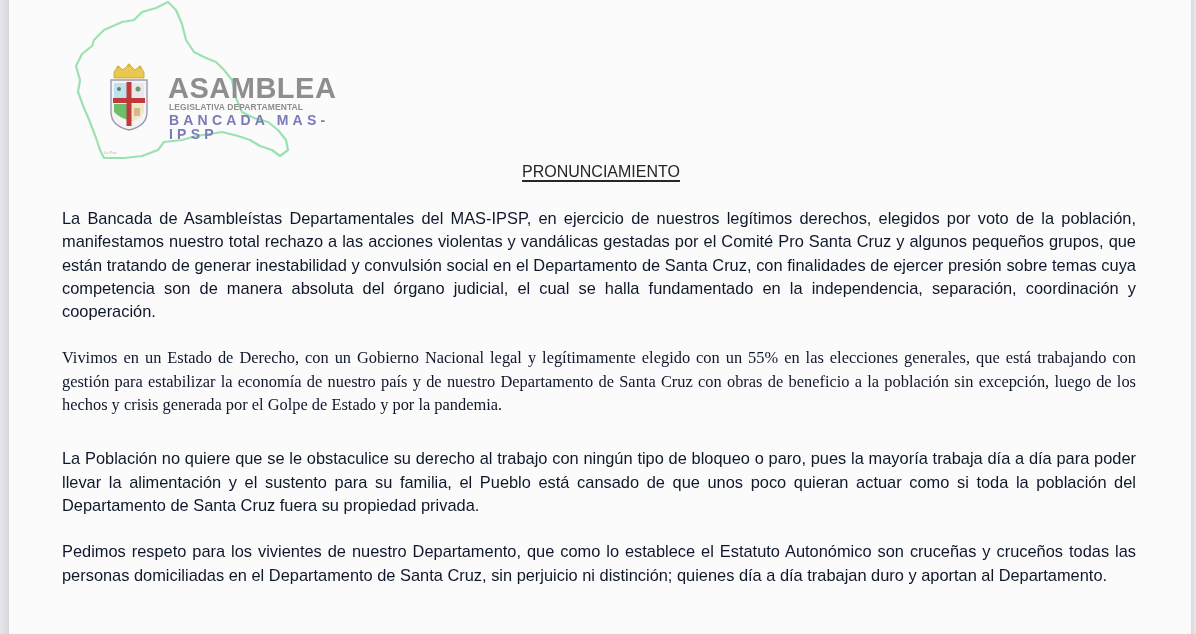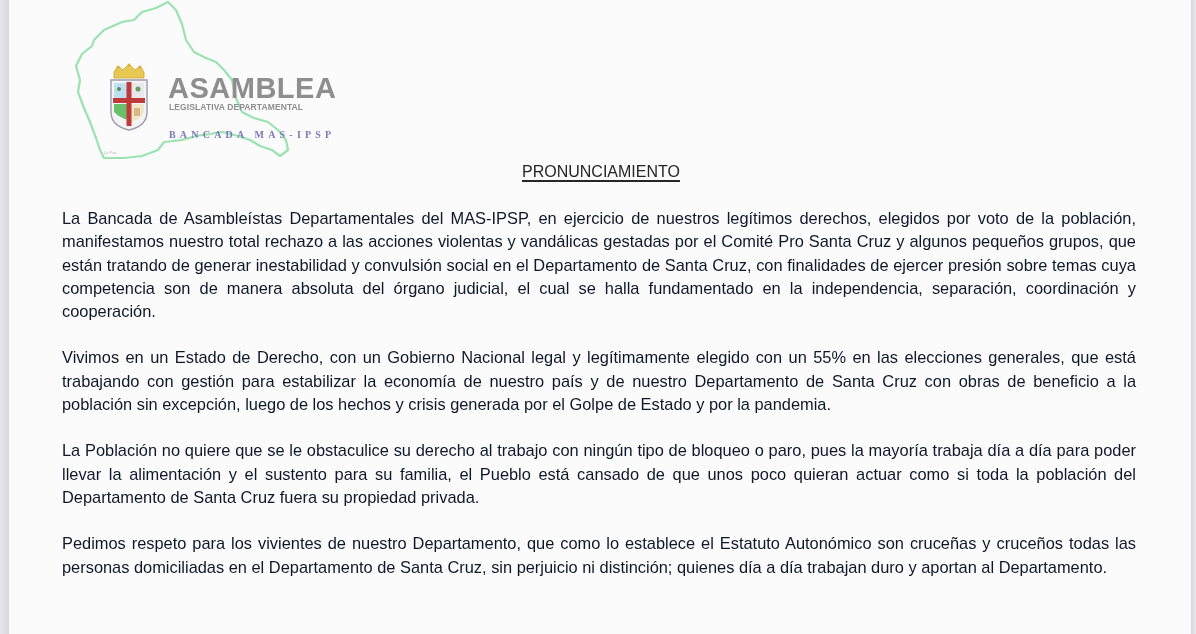--- a/index.html
+++ b/index.html
@@ -69,24 +69,24 @@
       font-weight: bold;
       font-size: 8.5px;
       color: #8e8e8e;
       letter-spacing: 0.1px;
       line-height: 1;
       text-align: center;
     }
     .logo-bancada {
       position: absolute;
       left: 105px;
-      top: 130px;
-      font-family: Liberation Serif, serif;
+      top: 113px;
+      font-family: Liberation Sans, sans-serif;
       font-weight: bold;
-      font-size: 10px;
+      font-size: 14px;
       color: #7a7ab8;
       letter-spacing: 4.2px;
       line-height: 1;
     }
     .logo-tiny {
       position: absolute;
       left: 40px;
       top: 150px;
       font-family: "Liberation Sans", sans-serif;
       font-size: 4px;
@@ -114,21 +114,21 @@
       width: 1074px;
       font-family: "Liberation Sans", sans-serif;
       font-size: 16.4px;
       line-height: 23.3px;
       color: #0f172a;
     }
     .body p {
       margin: 0 0 23px 0;
       text-align: justify;
     }
-    .body p.p2 { margin-bottom: 23px; }
+    .body p.p2 { margin-bottom: 31px; font-family: Liberation Serif, serif; }
   </style>
 </head>
 <body>
 
 <div class="edge-left"></div>
 
 <div class="page">
 
   <div class="logo">
     <svg class="map" width="300" height="165" viewBox="0 0 300 165">

